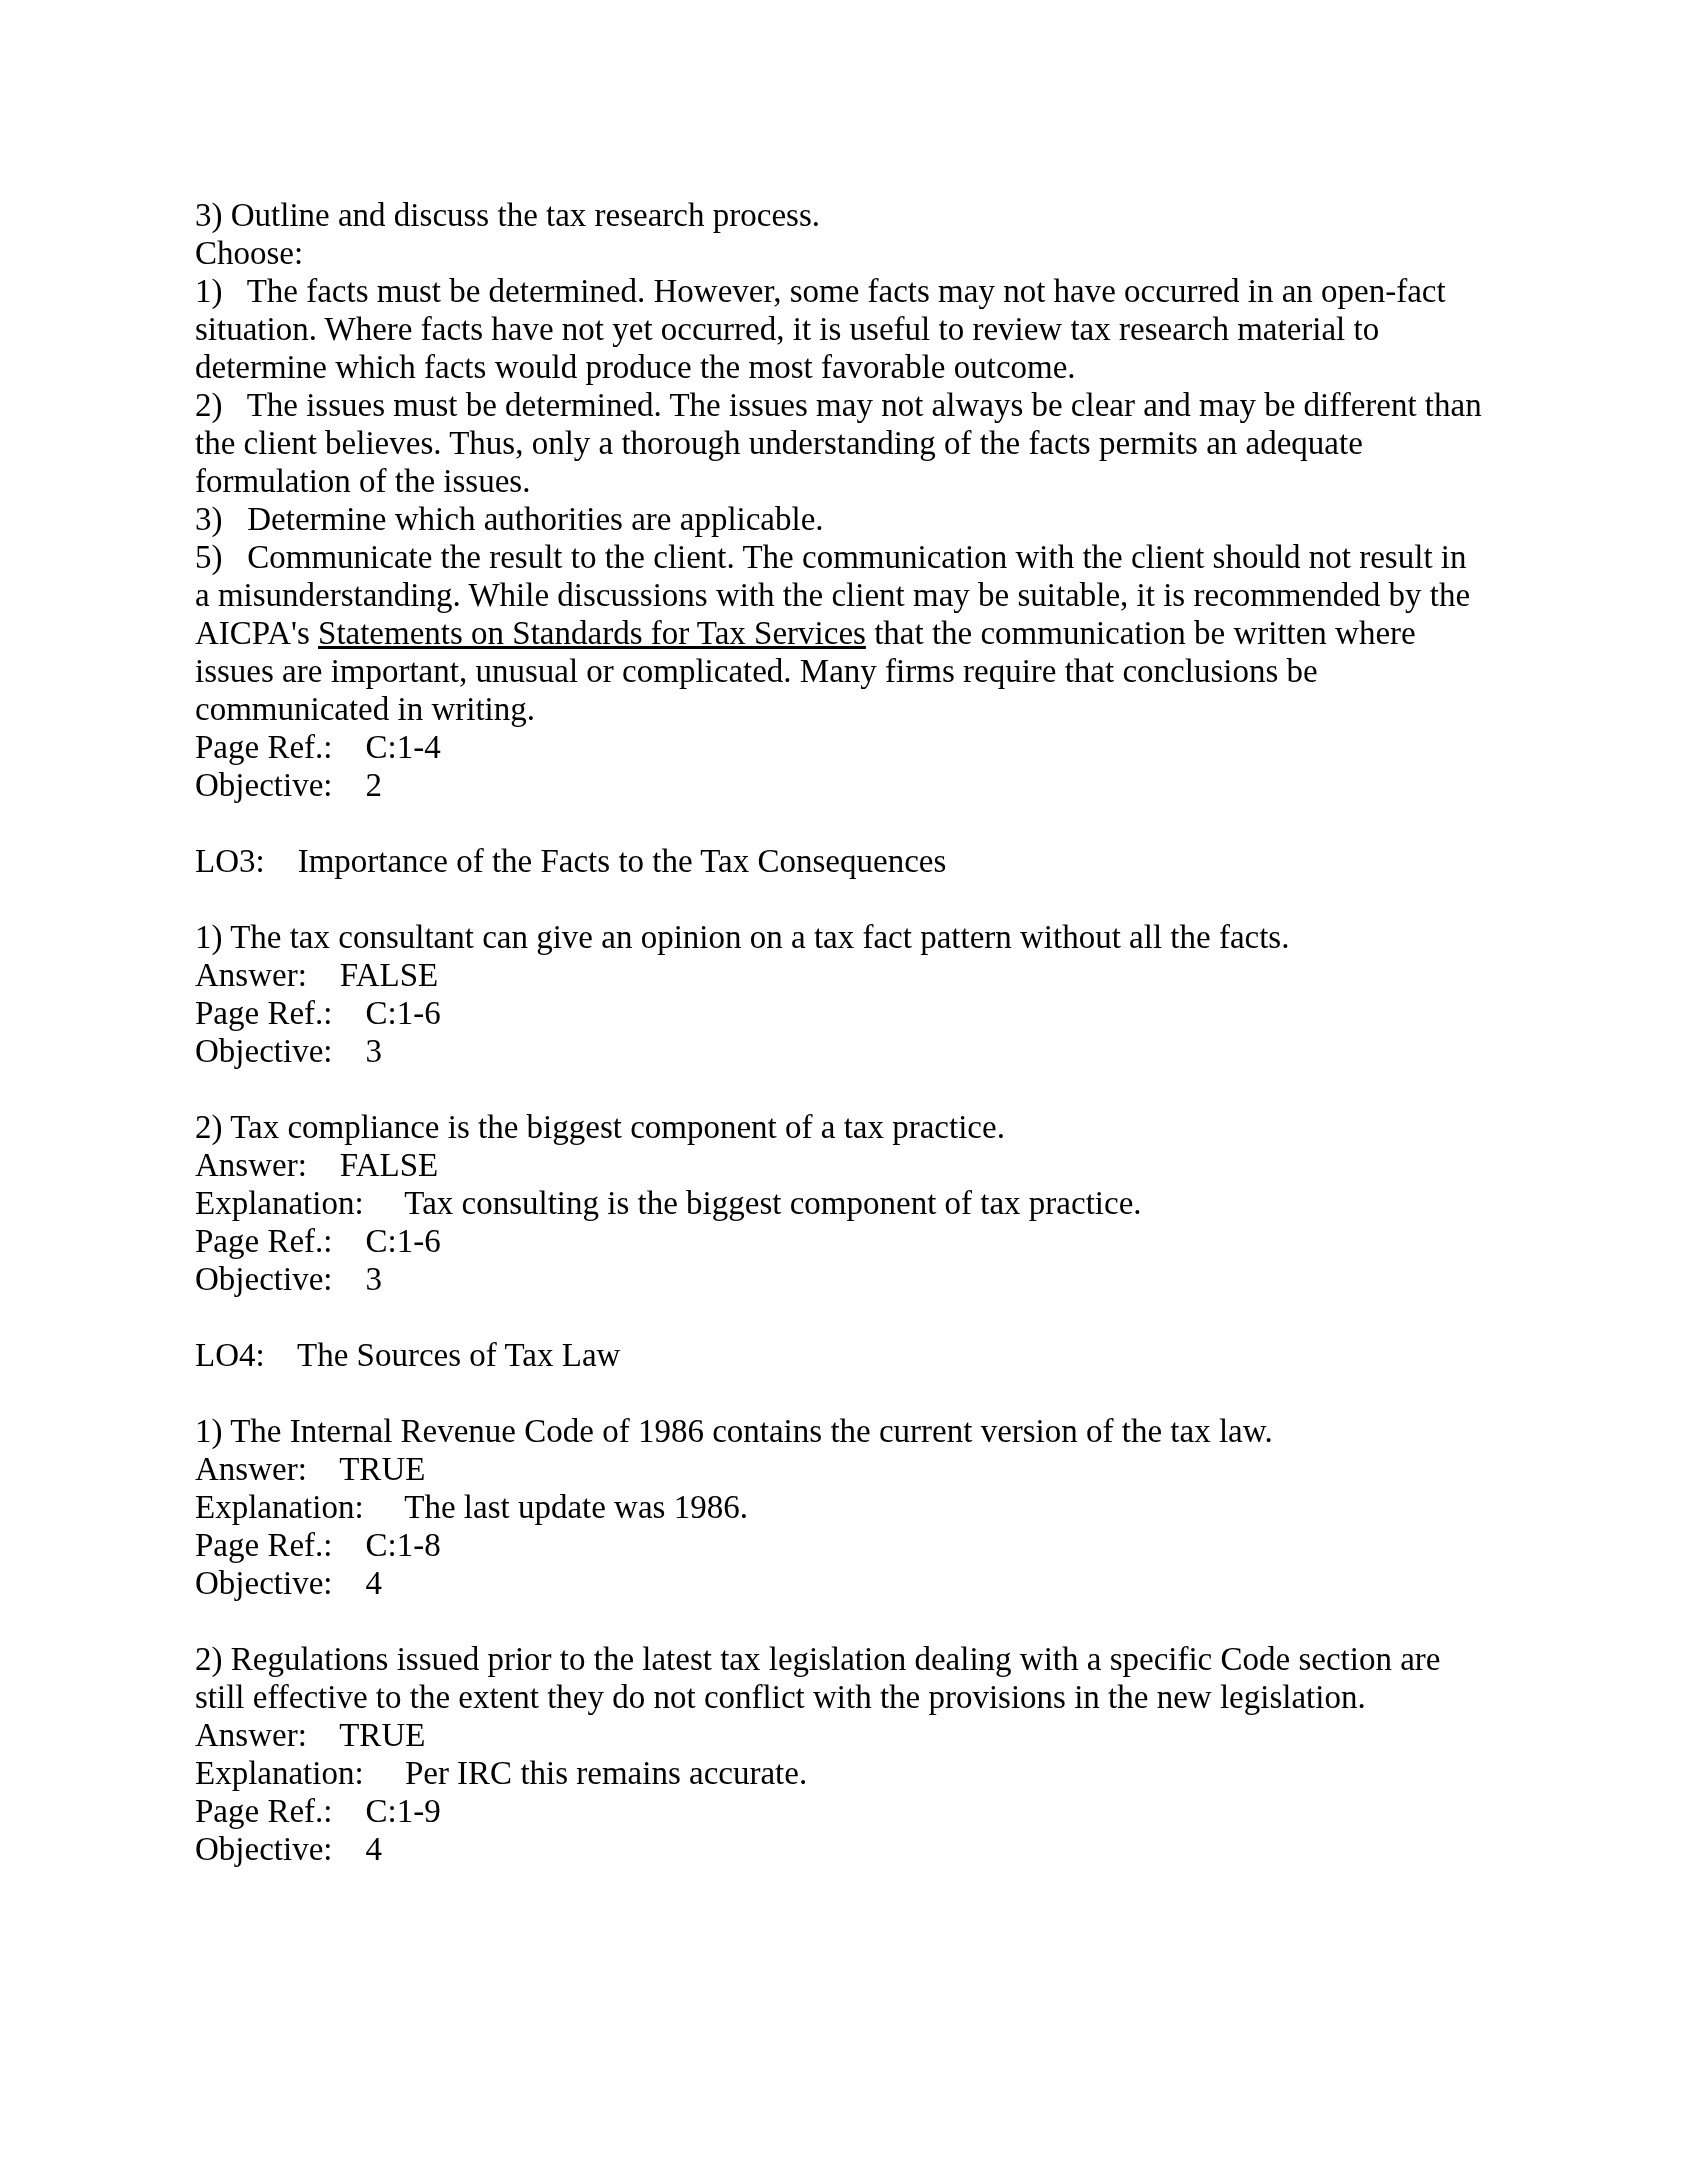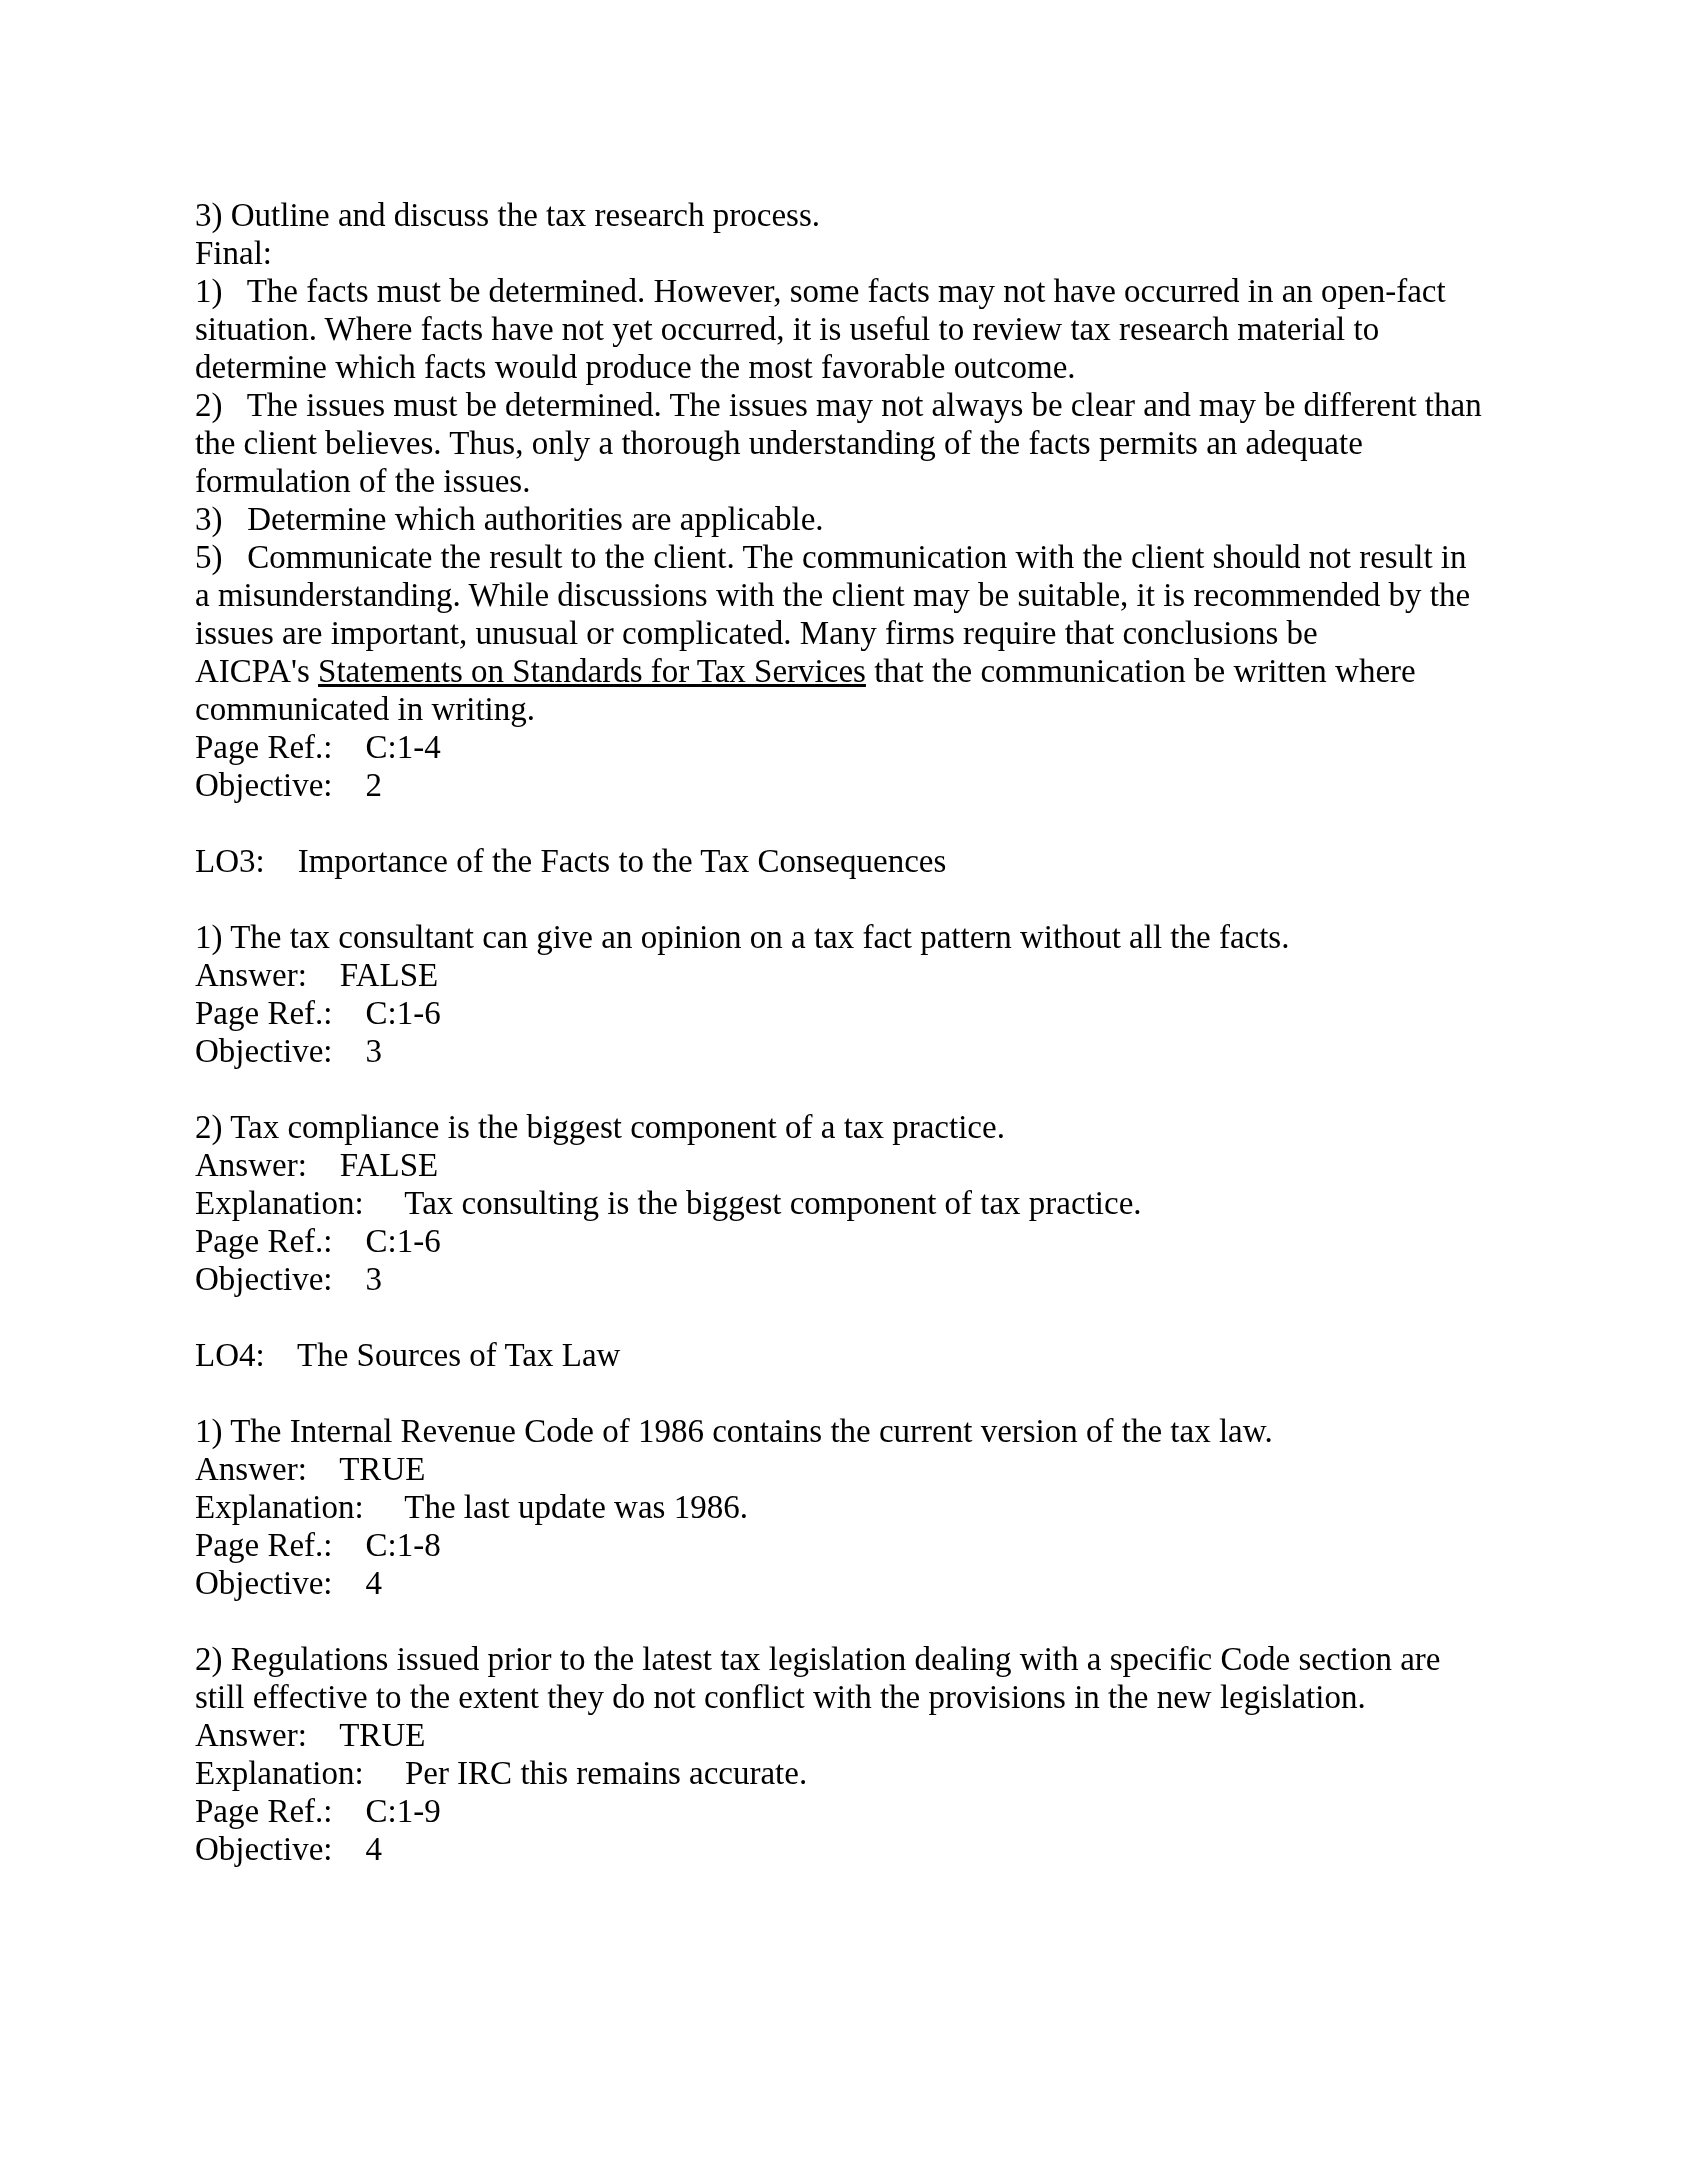--- a/index.html
+++ b/index.html
@@ -31,32 +31,32 @@
   .u {
     text-decoration: underline;
   }
 </style>
 </head>
 <body>
 
 <div class="page">
   <div class="content">
       <div class="line"><span>3) Outline and discuss the tax research process.</span></div>
-      <div class="line"><span>Final:</span></div>
+      <div class="line"><span>Choose:</span></div>
       <div class="line"><span>1)   The facts must be determined. However, some facts may not have occurred in an open-fact</span></div>
       <div class="line"><span>situation. Where facts have not yet occurred, it is useful to review tax research material to</span></div>
       <div class="line"><span>determine which facts would produce the most favorable outcome.</span></div>
       <div class="line"><span>2)   The issues must be determined. The issues may not always be clear and may be different than</span></div>
       <div class="line"><span>the client believes. Thus, only a thorough understanding of the facts permits an adequate</span></div>
       <div class="line"><span>formulation of the issues.</span></div>
       <div class="line"><span>3)   Determine which authorities are applicable.</span></div>
       <div class="line"><span>5)   Communicate the result to the client. The communication with the client should not result in</span></div>
       <div class="line"><span>a misunderstanding. While discussions with the client may be suitable, it is recommended by the</span></div>
+      <div class="line"><span>AICPA's </span><span class="u">Statements on Standards for Tax Services</span><span> that the communication be written where</span></div>
       <div class="line"><span>issues are important, unusual or complicated. Many firms require that conclusions be</span></div>
-      <div class="line"><span>AICPA's </span><span class="u">Statements on Standards for Tax Services</span><span> that the communication be written where</span></div>
       <div class="line"><span>communicated in writing.</span></div>
       <div class="line"><span>Page Ref.:    C:1-4</span></div>
       <div class="line"><span>Objective:    2</span></div>
       <div class="line"></div>
       <div class="line"><span>LO3:    Importance of the Facts to the Tax Consequences</span></div>
       <div class="line"></div>
       <div class="line"><span>1) The tax consultant can give an opinion on a tax fact pattern without all the facts.</span></div>
       <div class="line"><span>Answer:    FALSE</span></div>
       <div class="line"><span>Page Ref.:    C:1-6</span></div>
       <div class="line"><span>Objective:    3</span></div>

